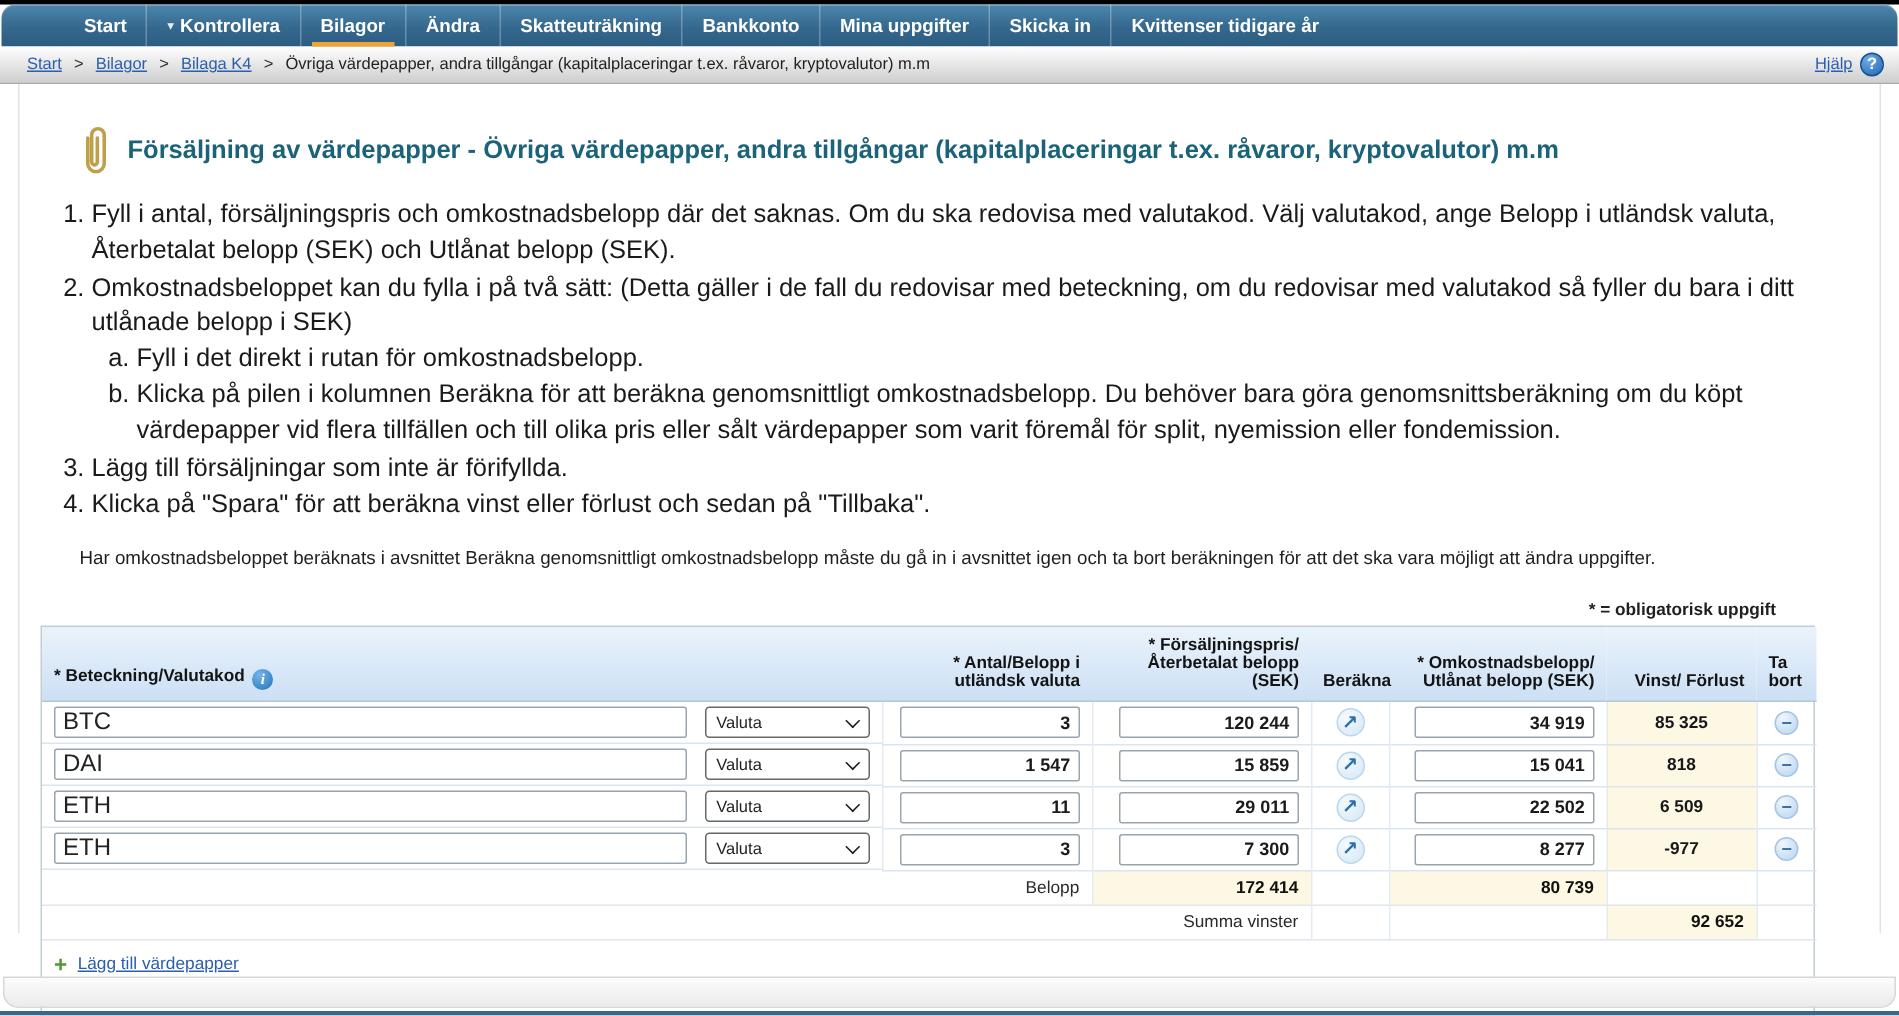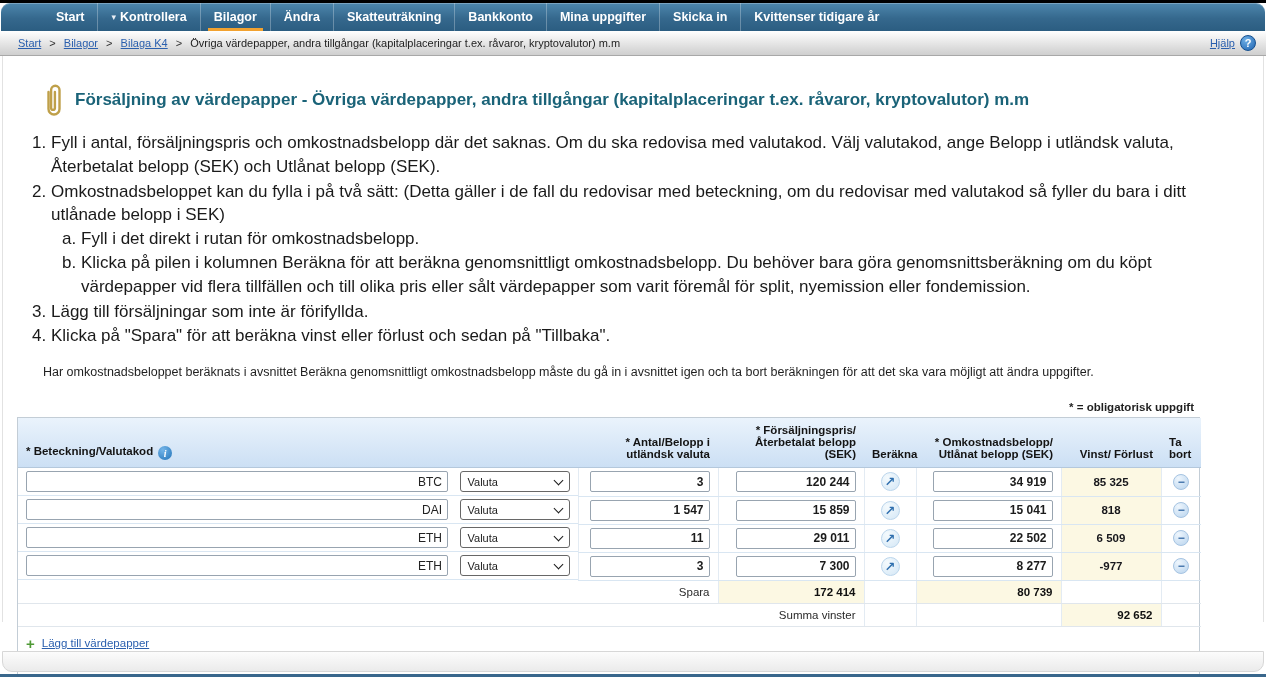--- a/index.html
+++ b/index.html
@@ -27,21 +27,21 @@
     border-bottom:1px solid #a8a8a8; font-size:11px; }
   .crumbbar a { color:#2a5fae; text-decoration:underline; cursor:pointer; }
   .crumb-sep { margin:0 5px; color:#333; }
   .crumb-current { color:#222; }
   .help-wrap { display:flex; align-items:center; gap:5px; }
   .q-icon { width:16px; height:16px; border-radius:50%; display:inline-flex; align-items:center;
     justify-content:center; background:radial-gradient(circle at 35% 28%,#6fb0e6,#1f63b0);
     color:#fff; font-size:11px; font-weight:bold; border:1px solid #15508f; cursor:pointer; }
 
   
-  .content { position:relative; margin:0 2px; background:#fff;
+  .content { position:relative; margin:0 12px; background:#fff;
     border-left:1px solid #e2e2e2; border-right:1px solid #e2e2e2; height:566px; }
 
   .title-row { display:flex; align-items:center; gap:12px; padding:26px 0 0 40px; }
   .page-title { font-size:17px; color:#1a6378; }
 
   ol.instructions { margin:13px 0 0 48px; font-size:17px; line-height:1.4;
     color:#1a1a1a; max-width:1180px; }
   ol.instructions > li { margin-bottom:1px; }
   ol.sub { list-style-type:lower-alpha; margin-left:30px; }
   .note { margin:17px 0 0 40px; font-size:12.5px; max-width:1185px; }
@@ -55,21 +55,21 @@
   table.k4 thead tr { background:linear-gradient(#eaf3fc,#cbdff4); }
   table.k4 th { font-weight:bold; color:#141414; padding:6px 8px 7px; vertical-align:bottom;
     border-bottom:1px solid #b4c8dc; }
   table.k4 th .hl { white-space:pre-line; }
   th.c-right, td.c-right { text-align:right; }
   th.c-left { text-align:left; }
   table.k4 td { padding:3px 8px; border-bottom:1px solid #d9e6f2; vertical-align:middle; }
   table.k4 td + td { border-left:1px solid #e3ebf3; }
   td.cell-betk { display:flex; justify-content:space-between; align-items:center; border-bottom:1px solid #d9e6f2; }
   input.txt { width:422px; height:21px; border:1px solid #98a4b0; border-radius:2px;
-    padding:2px 5px; font-size:12px; font-family:inherit; color:#222;text-align:right; }
+    padding:2px 5px; font-size:16px; font-family:inherit; color:#222; }
   input.num { width:120px; height:21px; border:1px solid #98a4b0; border-radius:2px;
     padding:2px 5px; font-size:12px; font-weight:bold; text-align:right; font-family:inherit; color:#1b1b1b; }
   .valuta-select { width:110px; height:21px; border:1px solid #676767; border-radius:3px;
     background:#fff; display:inline-flex; align-items:center; justify-content:space-between;
     padding:0 7px; font-size:11px; color:#222; cursor:pointer; }
   .chev { width:7px; height:7px; border-right:1.8px solid #1a1a1a; border-bottom:1.8px solid #1a1a1a;
     transform:rotate(45deg); margin-top:-3px; }
   .calc-btn { display:inline-flex; width:19px; height:19px; border-radius:50%; cursor:pointer;
     background:radial-gradient(circle at 32% 28%,#f4fafd,#d4e7f6); border:1px solid #bcd6ec;
     align-items:center; justify-content:center; color:#2f6fae; font-size:13px; font-weight:bold; }
@@ -291,21 +291,21 @@
             <td class="c-calc"><span class="calc-btn">
                   <span>↗</span>
                 </span></td>
             <td class="c-right"><input class="num" type="text" value="8 277" style=""></td>
             <td class="vinst">-977</td>
             <td class="c-del"><span class="minus-btn">
                   <span>−</span>
                 </span></td>
           </tr>
           <tr class="sumrow">
-            <td colspan="2" class="sum-label nb">Spara</td>
+            <td colspan="2" class="sum-label nb">Belopp</td>
             <td class="cream sum-val">172 414</td>
             <td></td>
             <td class="cream sum-val">80 739</td>
             <td></td>
             <td></td>
           </tr>
           <tr class="sumrow">
             <td colspan="3" class="sum-label nb">Summa vinster</td>
             <td></td>
             <td></td>

